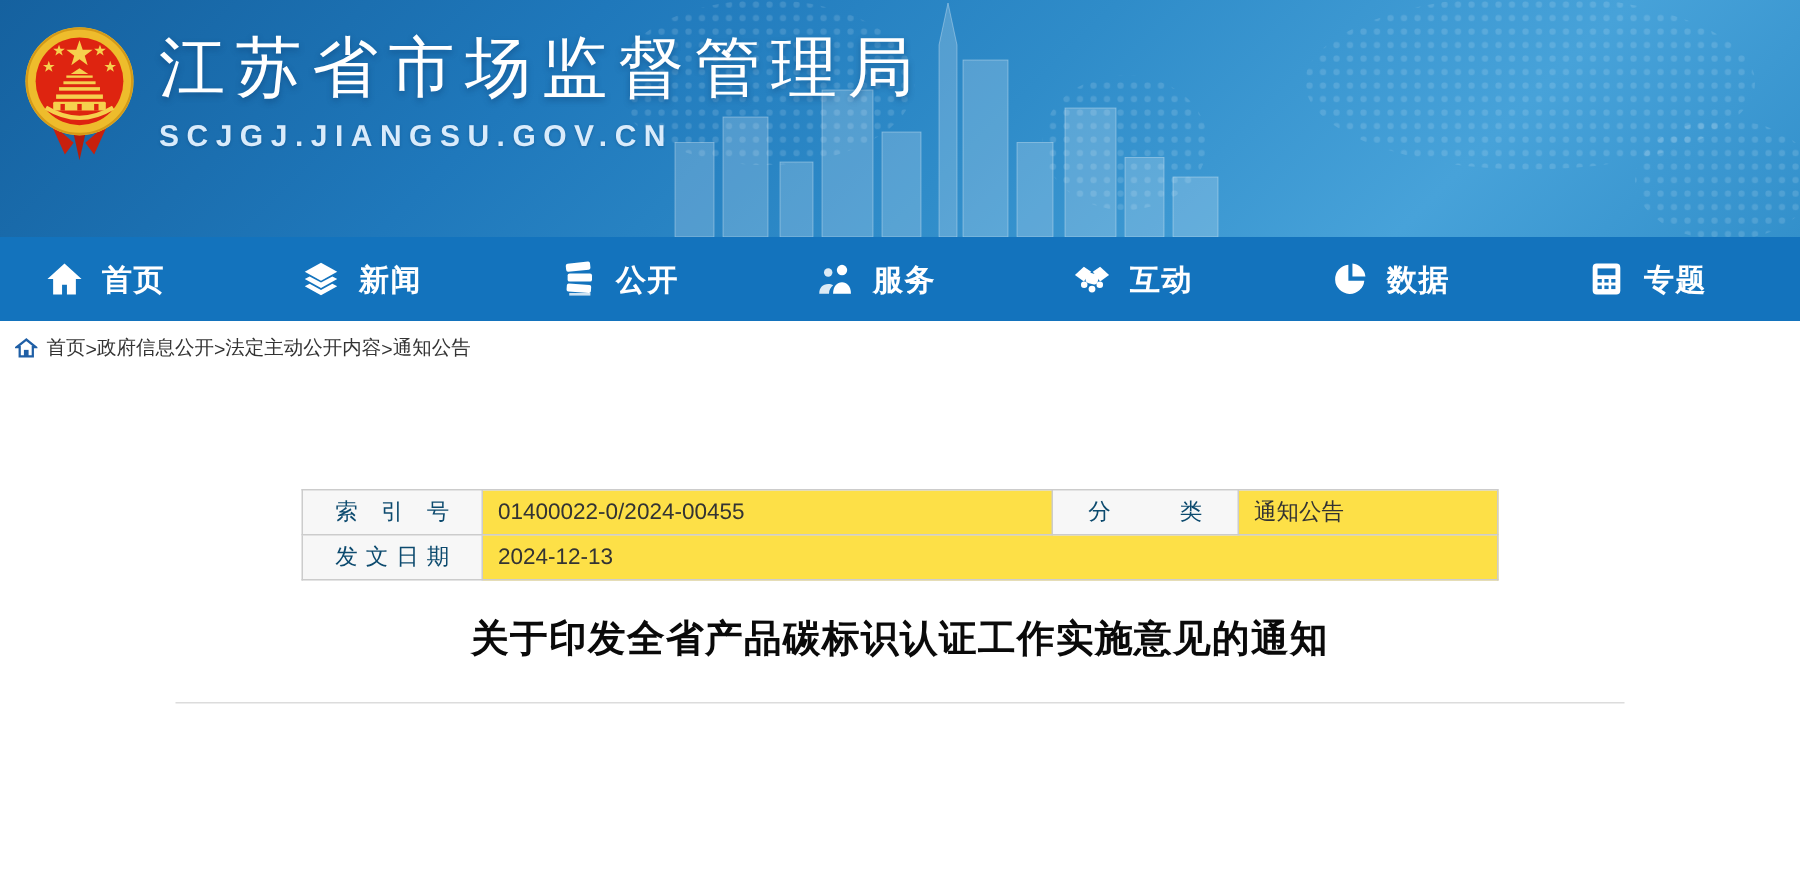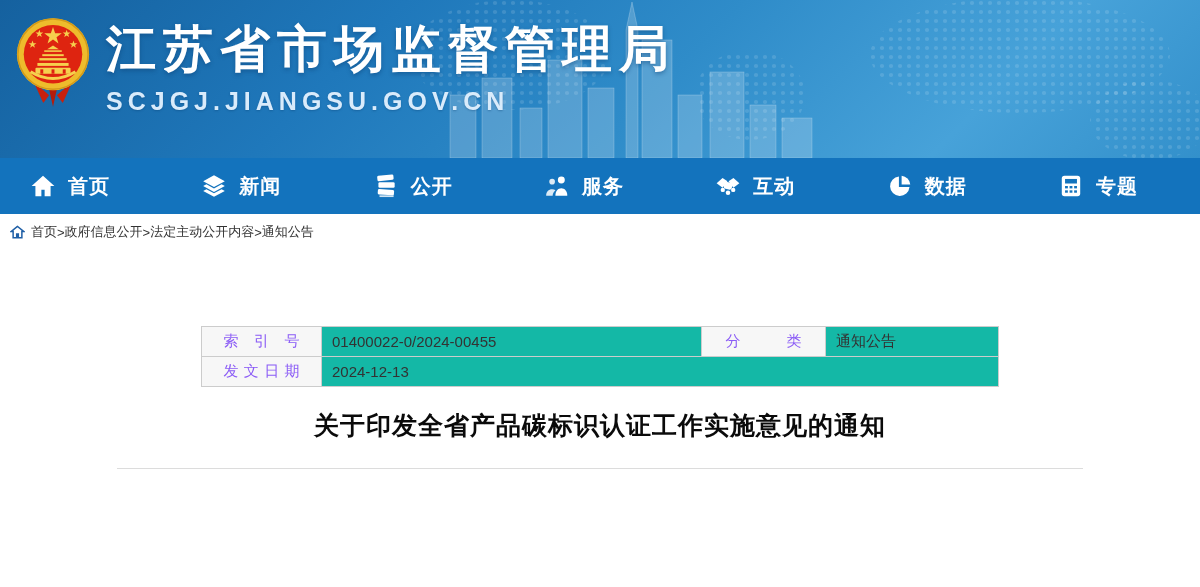--- a/index.html
+++ b/index.html
@@ -10,25 +10,25 @@
   .site-header {
     position:relative; height:158px;
     background:linear-gradient(135deg,#15619f 0%,#1f78bb 30%,#2f8cc9 55%,#47a2d9 80%,#3390cb 100%);
     overflow:hidden;
   }
   .header-art { position:absolute; right:0; top:0; height:158px; width:780px; pointer-events:none; }
   .logo-block { position:absolute; left:14px; top:12px; display:flex; align-items:flex-start; cursor:pointer; }
   .emblem { width:78px; height:100px; flex:0 0 auto; }
   .titles { margin-left:14px; padding-top:10px; }
   .site-name {
-    color:#fff; font-size:50px; font-weight:bold; letter-spacing:7px; line-height:1.1;
+    color:#fff; font-size:44px; font-weight:normal; letter-spacing:7px; line-height:1.1;
     text-shadow:0 2px 4px rgba(10,60,110,.45);
   }
   .site-domain {
-    margin-top:10px; color:#d9ebfb; font-size:25px; font-weight:bold; letter-spacing:5px;
+    margin-top:10px; color:#d9ebfb; font-size:20px; font-weight:bold; letter-spacing:5px;
     text-shadow:0 1px 2px rgba(10,60,110,.35);
   }
   .search-box {
     position:absolute; right:18px; top:48px; width:266px; height:38px;
     border:1px solid rgba(255,255,255,.85); border-radius:19px;
     display:flex; align-items:center; padding:0 14px; background:rgba(255,255,255,.04);
   }
   .search-box input {
     flex:1; background:transparent; border:none; outline:none;
     color:#fff; font-size:15px; font-family:inherit;
@@ -55,22 +55,22 @@
   .crumb-home-ico { width:15px; height:14px; margin-right:6px; }
   .crumb-link { color:#333; text-decoration:none; cursor:pointer; }
   .crumb-sep { color:#333; }
 
   
   .content { background:#fff; }
   .info-table {
     width:797px; margin:76px auto 0 auto; border-collapse:collapse; table-layout:fixed;
     font-size:15px; color:#333;
   }
-  .info-table td { border:1px solid #ccc; height:30px; padding:2px 10px; background:#14b8a6; }
-  .info-table td.lbl-cell { background:#f7f7f7; color:#8b5cf6; text-align:center; }
+  .info-table td { border:1px solid #ccc; height:30px; padding:2px 10px; background:#fde047; }
+  .info-table td.lbl-cell { background:#f7f7f7; color:#0c4a6e; text-align:center; }
   .info-table td.lbl-cell .jlbl {
     display:inline-block; width:76px; text-align:justify; text-align-last:justify;
   }
   .col-l1 { width:120px; } .col-v1 { width:380px; } .col-l2 { width:124px; } .col-v2 { width:173px; }
 
   .article-title {
     margin-top:22px; text-align:center; font-size:25px; font-weight:bold; color:#0a0a0a;
     letter-spacing:1px;
   }
   .divider { width:966px; margin:26px auto 0 auto; border-top:1px solid #dcdcdc; }

